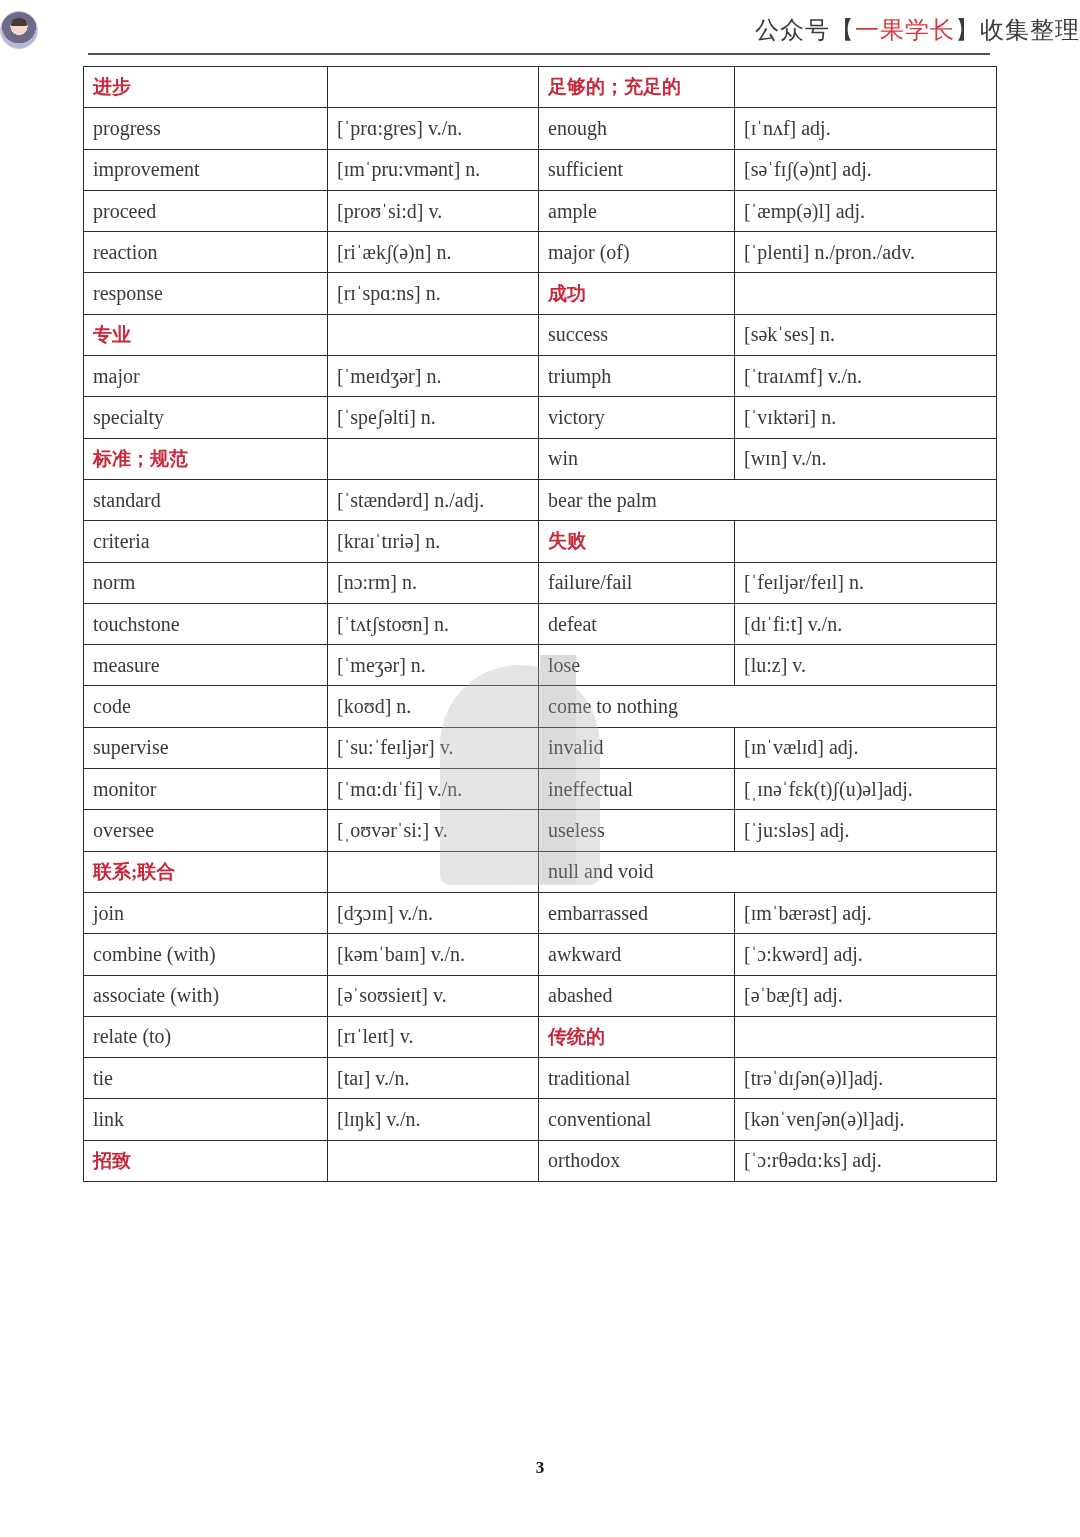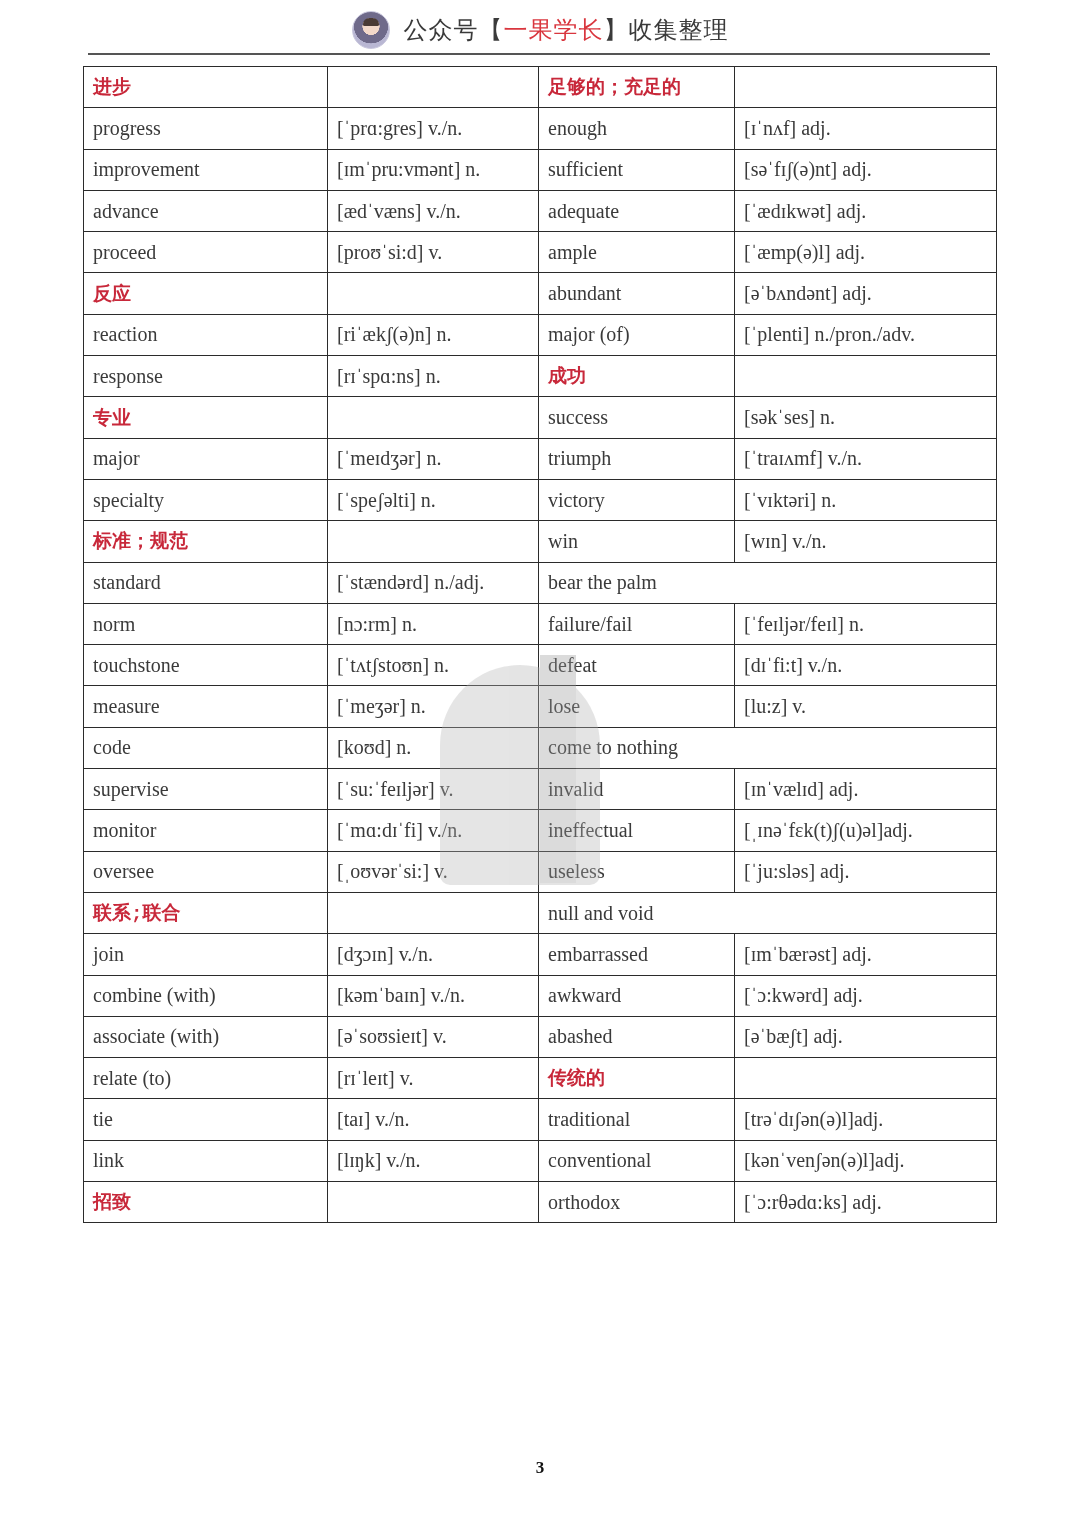--- a/index.html
+++ b/index.html
@@ -1,25 +1,25 @@
 <!DOCTYPE html>
 <html><head>
 <meta charset="utf-8">
 <style>
   html, body { margin: 0; padding: 0; background: #ffffff; }
   body { width: 1080px; height: 1537px; position: relative; overflow: hidden; font-family: "Liberation Serif", "DejaVu Serif", serif; color: #333333; }
-  .header { position: absolute; top: 8px; left: 0; width: 1080px; height: 44px; display: flex; justify-content: center; align-items: center; }
+  .header { position: absolute; top: 8px; left: 0; width: 1080px; height: 44px; display: flex; justify-content: space-between; align-items: center; }
   .avatar { width: 36px; height: 36px; border-radius: 50%; background: radial-gradient(circle at 50% 40%, #f3d8c9 0 30%, #6f6a8a 31% 60%, #b9b7d3 61%); margin-right: 14px; position: relative; border: 1px solid #c9c7dd; }
   .avatar::after { content: ""; position: absolute; left: 10px; top: 6px; width: 16px; height: 8px; background: #4a3a34; border-radius: 8px 8px 2px 2px; }
   .header-title { font-family: "DejaVu Sans", sans-serif; font-size: 24px; color: #3a3a3a; letter-spacing: 1px; }
   .header-title .hl { color: #d9363e; }
   .header-rule { position: absolute; top: 53px; left: 88px; width: 902px; height: 2px; background: #555; }
   table.vocab { position: absolute; top: 66px; left: 83px; width: 913px; border-collapse: collapse; table-layout: fixed; }
   table.vocab td { border: 1.6px solid #2b2b2b; height: 40.3px; padding: 0 0 0 9px; font-size: 20px; color: #3a3a3a; vertical-align: middle; white-space: nowrap; overflow: hidden; }
-  table.vocab td.head { font-family: Liberation Mono, monospace; font-weight: bold; color: #c8283a; font-size: 19px; }
+  table.vocab td.head { font-family: Liberation Serif, serif; font-weight: bold; color: #c8283a; font-size: 19px; }
   col.c1 { width: 244px; } col.c2 { width: 211px; } col.c3 { width: 196px; } col.c4 { width: 262px; }
   .watermark { position: absolute; left: 440px; top: 655px; width: 235px; height: 230px; pointer-events: none; opacity: 0.35; }
   .wm-face { position: absolute; left: 0; top: 10px; width: 160px; height: 220px; border-radius: 80px 80px 10px 10px; background: #b5b5b5; }
   .wm-stamp { position: absolute; left: 100px; top: 0; width: 36px; height: 228px; background: #9a9a9a; }
   .page-num { position: absolute; top: 1458px; left: 0; width: 1080px; text-align: center; font-size: 17px; font-weight: bold; color: #111; }
 </style>
 </head>
 <body>
 
 <div class="header">
@@ -48,38 +48,26 @@
         <td>enough</td>
         <td>[ɪˈnʌf] adj.</td>
       </tr>
       <tr>
         <td>improvement</td>
         <td>[ɪmˈpru:vmənt] n.</td>
         <td>sufficient</td>
         <td>[səˈfɪʃ(ə)nt] adj.</td>
       </tr>
       <tr>
-        <td>advance</td>
-        <td>[ædˈvæns] v./n.</td>
-        <td>adequate</td>
-        <td>[ˈædɪkwət] adj.</td>
-      </tr>
-      <tr>
         <td>proceed</td>
         <td>[proʊˈsi:d] v.</td>
         <td>ample</td>
         <td>[ˈæmp(ə)l] adj.</td>
       </tr>
       <tr>
-        <td class="head">反应</td>
-        <td></td>
-        <td>abundant</td>
-        <td>[əˈbʌndənt] adj.</td>
-      </tr>
-      <tr>
         <td>reaction</td>
         <td>[riˈækʃ(ə)n] n.</td>
         <td>major (of)</td>
         <td>[ˈplenti] n./pron./adv.</td>
       </tr>
       <tr>
         <td>response</td>
         <td>[rɪˈspɑ:ns] n.</td>
         <td class="head">成功</td>
         <td></td>
@@ -107,20 +95,26 @@
         <td></td>
         <td>win</td>
         <td>[wɪn] v./n.</td>
       </tr>
       <tr>
         <td>standard</td>
         <td>[ˈstændərd] n./adj.</td>
         <td colspan="2">bear the palm</td>
       </tr>
       <tr>
+        <td>criteria</td>
+        <td>[kraɪˈtɪriə] n.</td>
+        <td class="head">失败</td>
+        <td></td>
+      </tr>
+      <tr>
         <td>norm</td>
         <td>[nɔ:rm] n.</td>
         <td>failure/fail</td>
         <td>[ˈfeɪljər/feɪl] n.</td>
       </tr>
       <tr>
         <td>touchstone</td>
         <td>[ˈtʌtʃstoʊn] n.</td>
         <td>defeat</td>
         <td>[dɪˈfi:t] v./n.</td>

